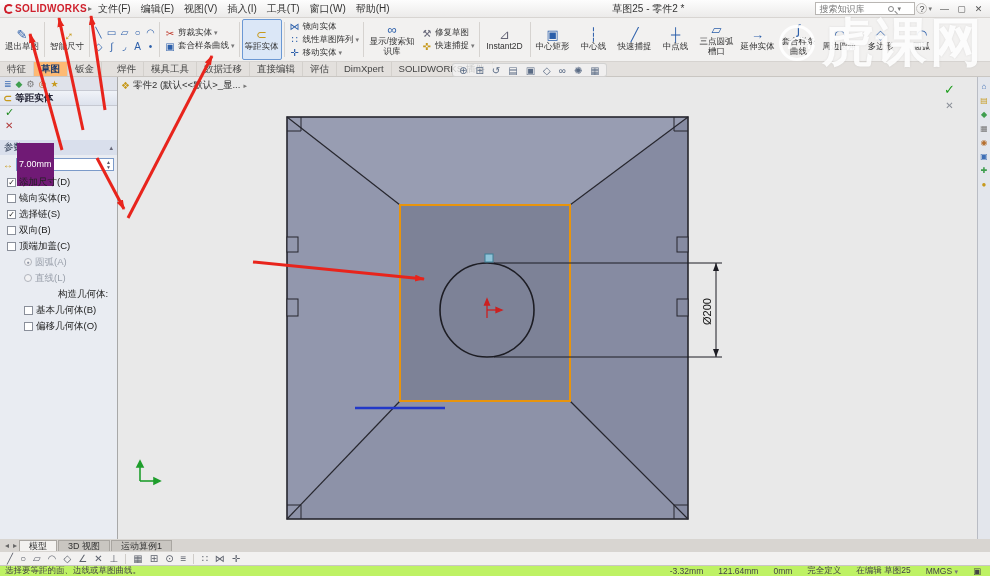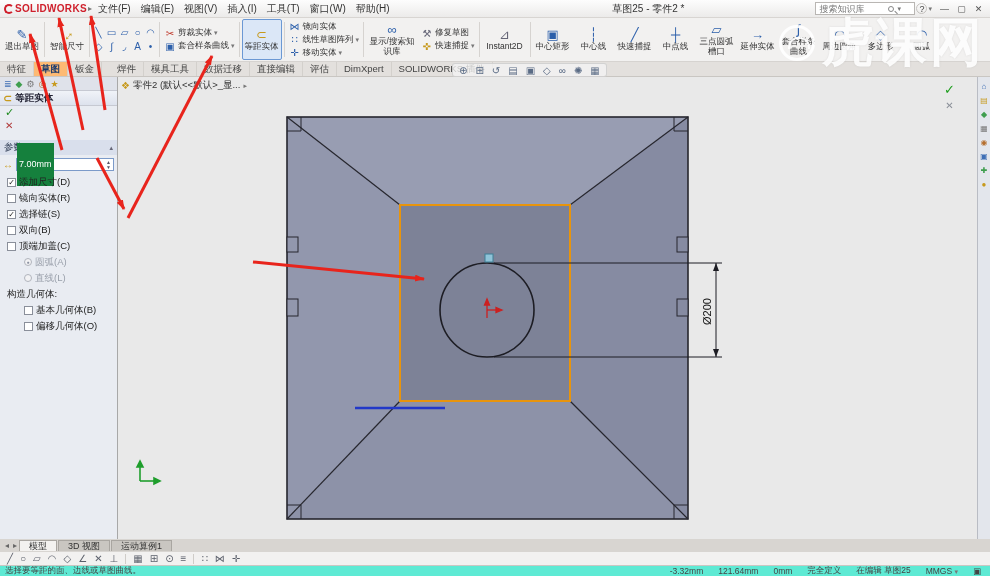--- a/index.html
+++ b/index.html
@@ -76,32 +76,32 @@
   .pm-ok, .pm-cancel { height:13px; display:flex; align-items:center; padding:0 5px; }
   .pm-ok span { color:#1d8a1d; font-weight:bold; font-size:11px; }
   .pm-cancel span { color:#b03a3a; font-weight:bold; font-size:10px; }
   .section-h { margin-top:8px; background:#d9dfec; color:#2f3d55; padding:1px 4px;
     display:flex; justify-content:space-between; align-items:center; font-size:9.5px; }
   .section-h .car { font-size:7px; color:#667; }
   .dist-row { display:flex; align-items:center; gap:3px; padding:3px 3px; }
   .dist-ico { color:#c79a1e; font-size:10px; }
   .dist-input { flex:1; height:13px; background:#fff; border:1px solid #7b9ac9;
     display:flex; align-items:center; }
-  .dist-val { background:#15803d; color:#fff; font-size:9px; padding:16px 2px; line-height:11px; }
+  .dist-val { background:#701a75; color:#fff; font-size:9px; padding:16px 2px; line-height:11px; }
   .spin { margin-left:auto; width:9px; display:flex; flex-direction:column; align-items:center; }
   .spin span { font-size:5px; line-height:5px; color:#556; }
   .chk-row { display:flex; align-items:center; gap:3px; padding:1.5px 2px 1.5px 7px; }
   .chk-box { width:9px; height:9px; border:1px solid #8a8f9a; background:#fff;
     font-size:8px; line-height:8px; text-align:center; color:#222; flex:0 0 auto; }
   .radio { width:8px; height:8px; border:1px solid #b0b4bd; border-radius:50%; background:#f2f2f4;
     font-size:5px; line-height:7px; text-align:center; color:#8a90a0; flex:0 0 auto; }
   .chk-lab { color:#222; }
   .dis { color:#9aa0ab; }
   .sub { padding-left:24px; }
-  .plain-lab { padding:2px 2px 1px 7px; color:#222; }
+  .plain-lab { padding:2px 2px 1px 19px; color:#222;margin-left:39px; }
 
   
   #viewport { position:absolute; left:118px; top:77px; width:859px; height:462px;
     background:#e9e9e9; overflow:hidden; z-index:1; }
   .flyout { position:absolute; left:3px; top:2px; display:flex; align-items:center; gap:3px;
     font-size:9.5px; color:#333; }
   .fo-icon { color:#c79a1e; font-size:10px; }
   .confirm { position:absolute; right:22px; top:5px; display:flex; flex-direction:column;
     gap:3px; align-items:center; }
   .confirm .ok { color:#1d9e1d; font-weight:bold; font-size:13px; }
@@ -123,21 +123,21 @@
 
   
   #sketchbar { position:absolute; left:0; top:551px; width:990px; height:14px;
     background:#f2f1f0; border-top:1px solid #d8d5d1; display:flex; align-items:center;
     gap:7px; padding:0 7px; z-index:4; }
   #sketchbar span { font-size:10px; color:#5a5f6a; }
   #sketchbar .bsep { width:1px; height:10px; background:#cfccc8; }
 
   
   #statusbar { position:absolute; left:0; top:565px; width:990px; height:11px;
-    background:#5eead4; border-top:1px solid #cac7c3; display:flex; align-items:center;
+    background:#bef264; border-top:1px solid #cac7c3; display:flex; align-items:center;
     font-size:8.5px; color:#444; padding:0 5px; z-index:4; }
   .status-right { margin-left:auto; display:flex; gap:15px; align-items:center; margin-right:4px; }
 
   
   #watermark { position:absolute; top:8px; right:6px; display:flex; align-items:center;
     gap:7px; z-index:60; pointer-events:none; }
   .wm-logo { width:36px; height:36px; border:3px solid rgba(255,255,255,.9); border-radius:50%;
     position:relative; }
   .wm-logo::after { content:""; position:absolute; left:6px; top:9px; width:18px; height:10px;
     border:2.5px solid rgba(255,255,255,.9); border-bottom:none; border-radius:10px 10px 0 0; }

